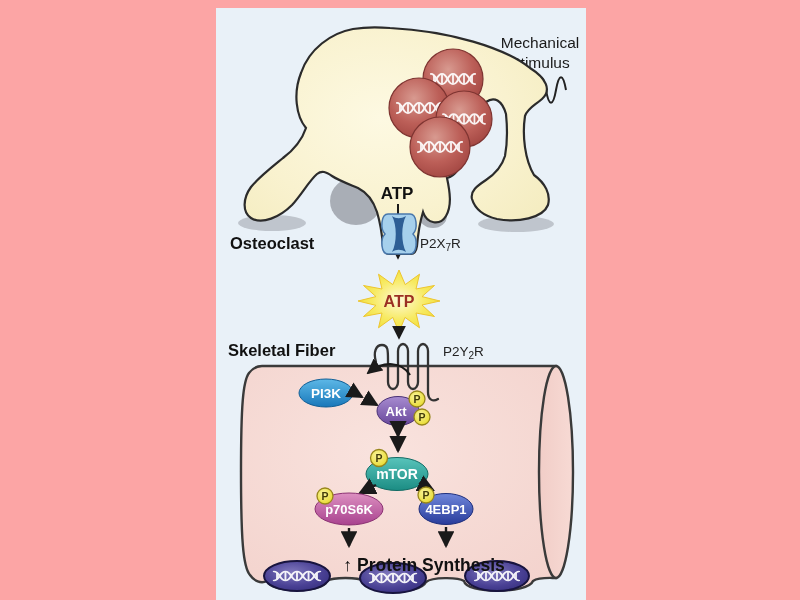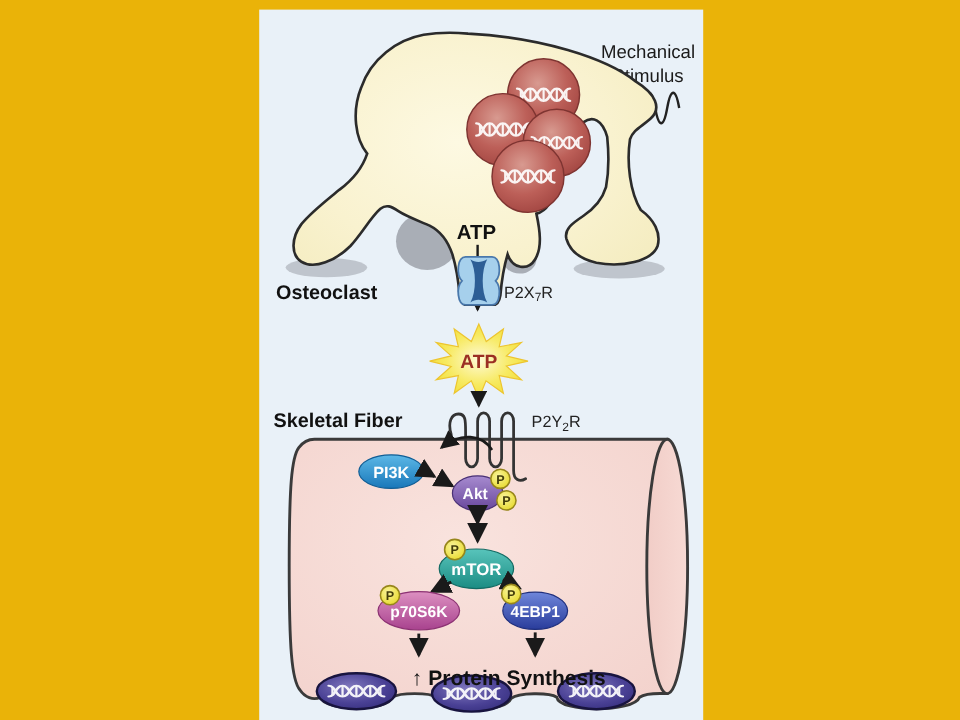--- a/index.html
+++ b/index.html
@@ -1,16 +1,16 @@
 <!DOCTYPE html>
 <html><head>
 <meta charset="utf-8">
 <style>
   html,body{margin:0;padding:0;background:#ffffff;}
-  #page{position:relative;width:800px;height:600px;background:#eab308;overflow:hidden;
+  #page{position:relative;width:800px;height:600px;background:#fca5a5;overflow:hidden;
         font-family:"Liberation Sans", sans-serif;}
   svg{display:block;}
   text{font-family:"Liberation Sans", sans-serif;}
 </style>
 </head>
 <body>
 
 <div id="page">
 <svg width="800" height="600" viewBox="0 0 800 600">
   <defs>

